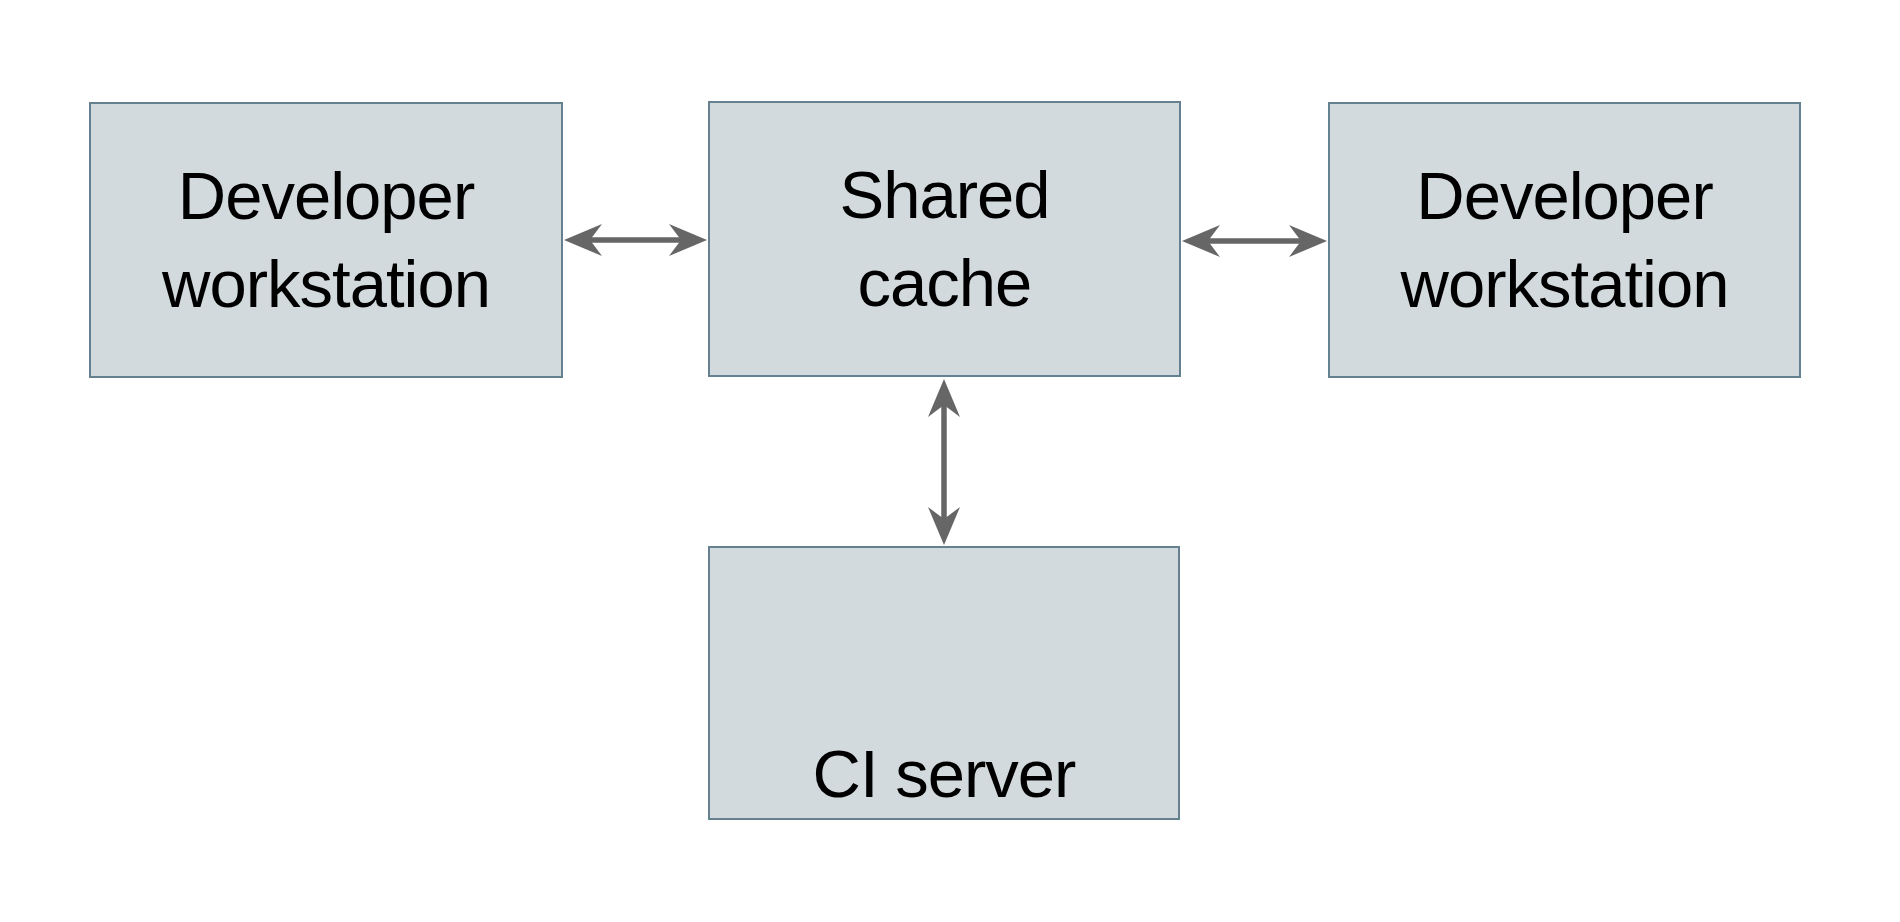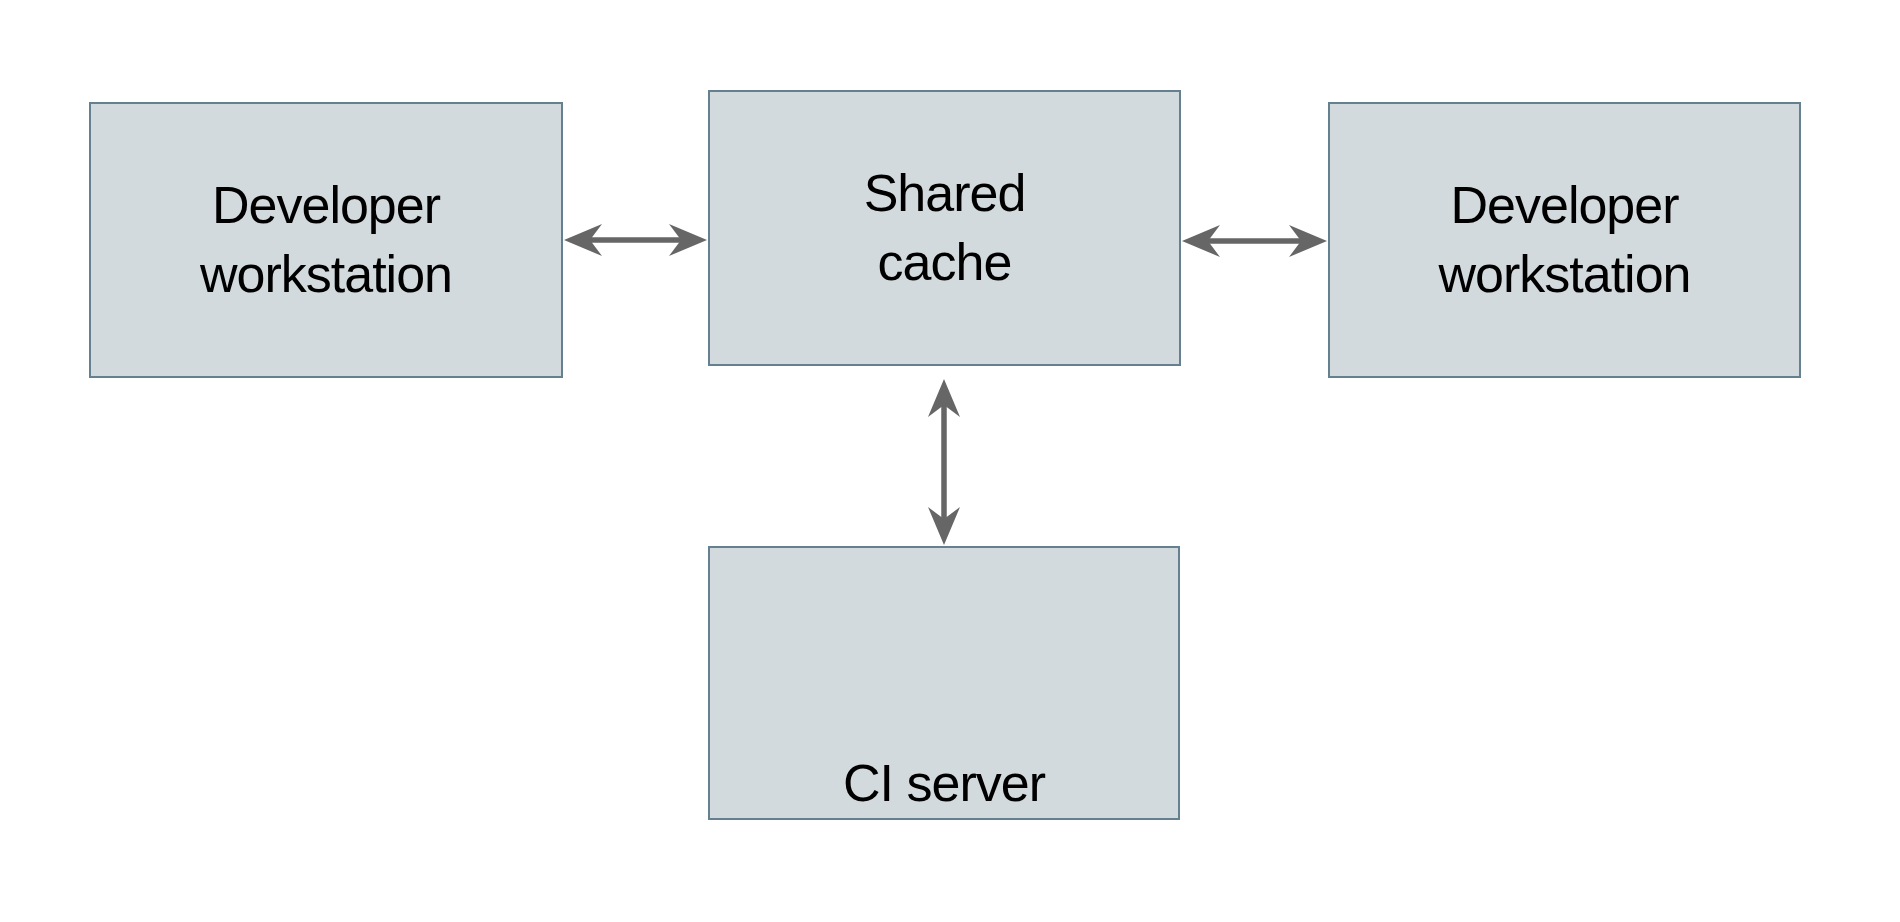--- a/index.html
+++ b/index.html
@@ -26,28 +26,28 @@
   .node {
     position: absolute;
     background: var(--node-fill);
     border: 2px solid var(--node-border);
     display: flex;
     align-items: center;
     justify-content: center;
     text-align: center;
   }
   .node-label {
-    font-size: 52px;
+    font-size: 67px;
     line-height: 1.32;
     color: var(--text-color);
     letter-spacing: -1px;
     white-space: pre-line;
   }
   .node-left   { left: 89px;   top: 102px; width: 474px; height: 276px; }
-  .node-center { left: 708px;  top: 90px; width: 473px; height: 276px; }
+  .node-center { left: 708px;  top: 101px; width: 473px; height: 276px; }
   .node-right  { left: 1328px; top: 102px; width: 473px; height: 276px; }
   .node-ci     { left: 708px;  top: 546px; width: 472px; height: 274px; align-items: flex-end; }
   .arrow-overlay {
     position: absolute;
     left: 0; top: 0;
     width: 1900px;
     height: 922px;
     pointer-events: none;
   }
   .arrow-overlay .shaft {

